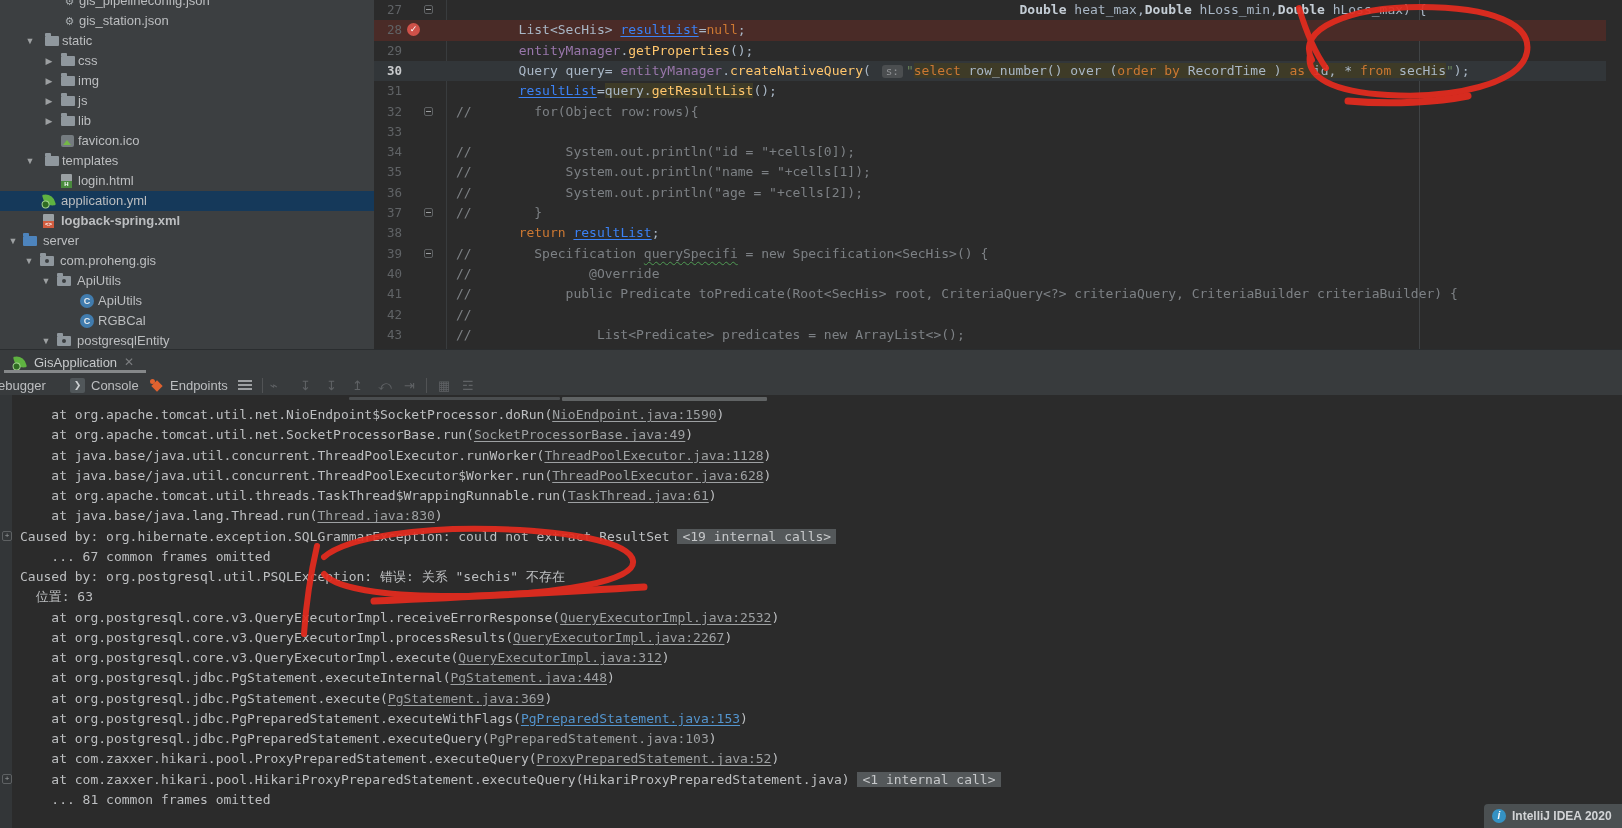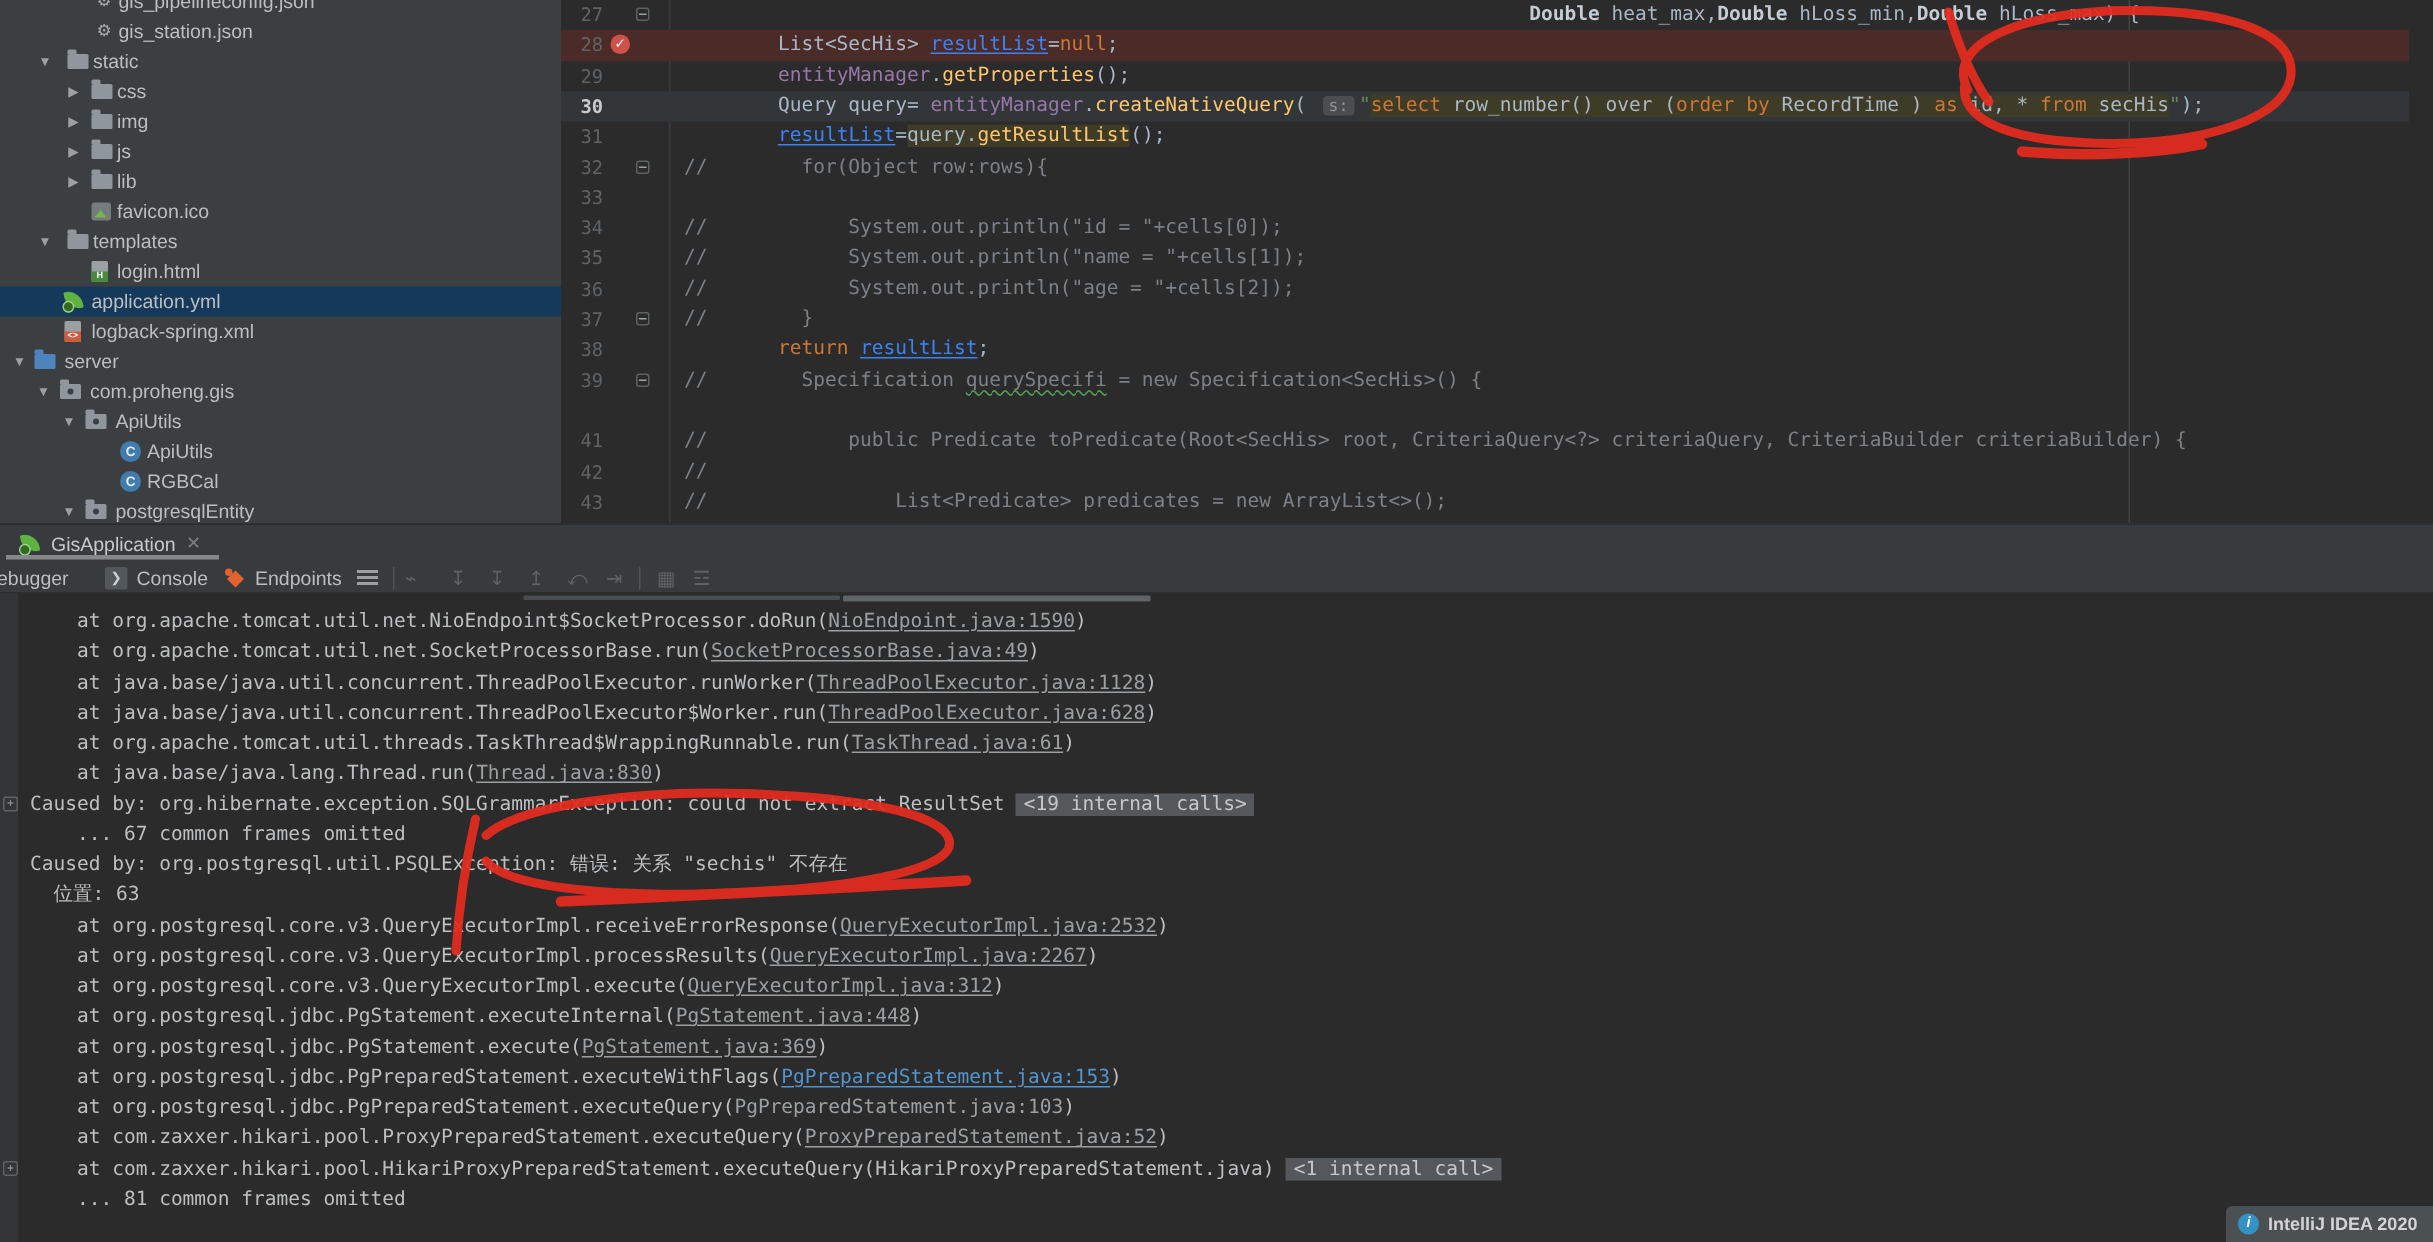--- a/index.html
+++ b/index.html
@@ -139,21 +139,21 @@
       <div class="trow" style="top: 171px;">
         <span class="tico ic-html" style="left: 61px;"></span>
         <span class="lbl" style="left: 78px;">login.html</span>
       </div>
       <div class="trow sel" style="top: 191px;">
         <span class="tico ic-spring" style="left: 43px;"></span>
         <span class="lbl" style="left: 61px;">application.yml</span>
       </div>
       <div class="trow" style="top: 211px;">
         <span class="tico ic-xml" style="left: 43px;"></span>
-        <span class="lbl" style="left: 61px;">logback-spring.xml</span>
+        <span class="lbl" style="left: 61px; font-weight: bold;">logback-spring.xml</span>
       </div>
       <div class="trow" style="top: 231px;">
         <span class="arrow" style="left: 7px;">▼</span>
         <span class="tico ic-srv" style="left: 23px;"></span>
         <span class="lbl" style="left: 43px;">server</span>
       </div>
       <div class="trow" style="top: 251px;">
         <span class="arrow" style="left: 23px;">▼</span>
         <span class="tico ic-pkg" style="left: 40px;"></span>
         <span class="lbl" style="left: 60px;">com.proheng.gis</span>
@@ -243,20 +243,25 @@
       <div class="eline" style="top: 223.3px; text-decoration: underline;">
         <div class="rowbg"></div>
         <span class="lnum">38</span>
         <div class="codetext"><span class="sg-p">        </span><span class="sg-k">return</span><span class="sg-p"> </span><span class="sg-u">resultList</span><span class="sg-p">;</span></div>
       </div>
       <div class="eline" style="top: 243.6px;">
         <div class="rowbg"></div>
         <span class="lnum">39</span>
         <span class="gfold"></span>
         <div class="codetext"><span class="sg-c">//        Specification </span><span class="sg-ct">querySpecifi</span><span class="sg-c"> = new Specification&lt;SecHis&gt;() {</span></div>
+      </div>
+      <div class="eline" style="top: 263.9px;">
+        <div class="rowbg"></div>
+        <span class="lnum">40</span>
+        <div class="codetext"><span class="sg-c">//               @Override</span></div>
       </div>
       <div class="eline" style="top: 284.2px;">
         <div class="rowbg"></div>
         <span class="lnum">41</span>
         <div class="codetext"><span class="sg-c">//            public Predicate toPredicate(Root&lt;SecHis&gt; root, CriteriaQuery&lt;?&gt; criteriaQuery, CriteriaBuilder criteriaBuilder) {</span></div>
       </div>
       <div class="eline" style="top: 304.5px;">
         <div class="rowbg"></div>
         <span class="lnum">42</span>
         <div class="codetext"><span class="sg-c">//</span></div>

